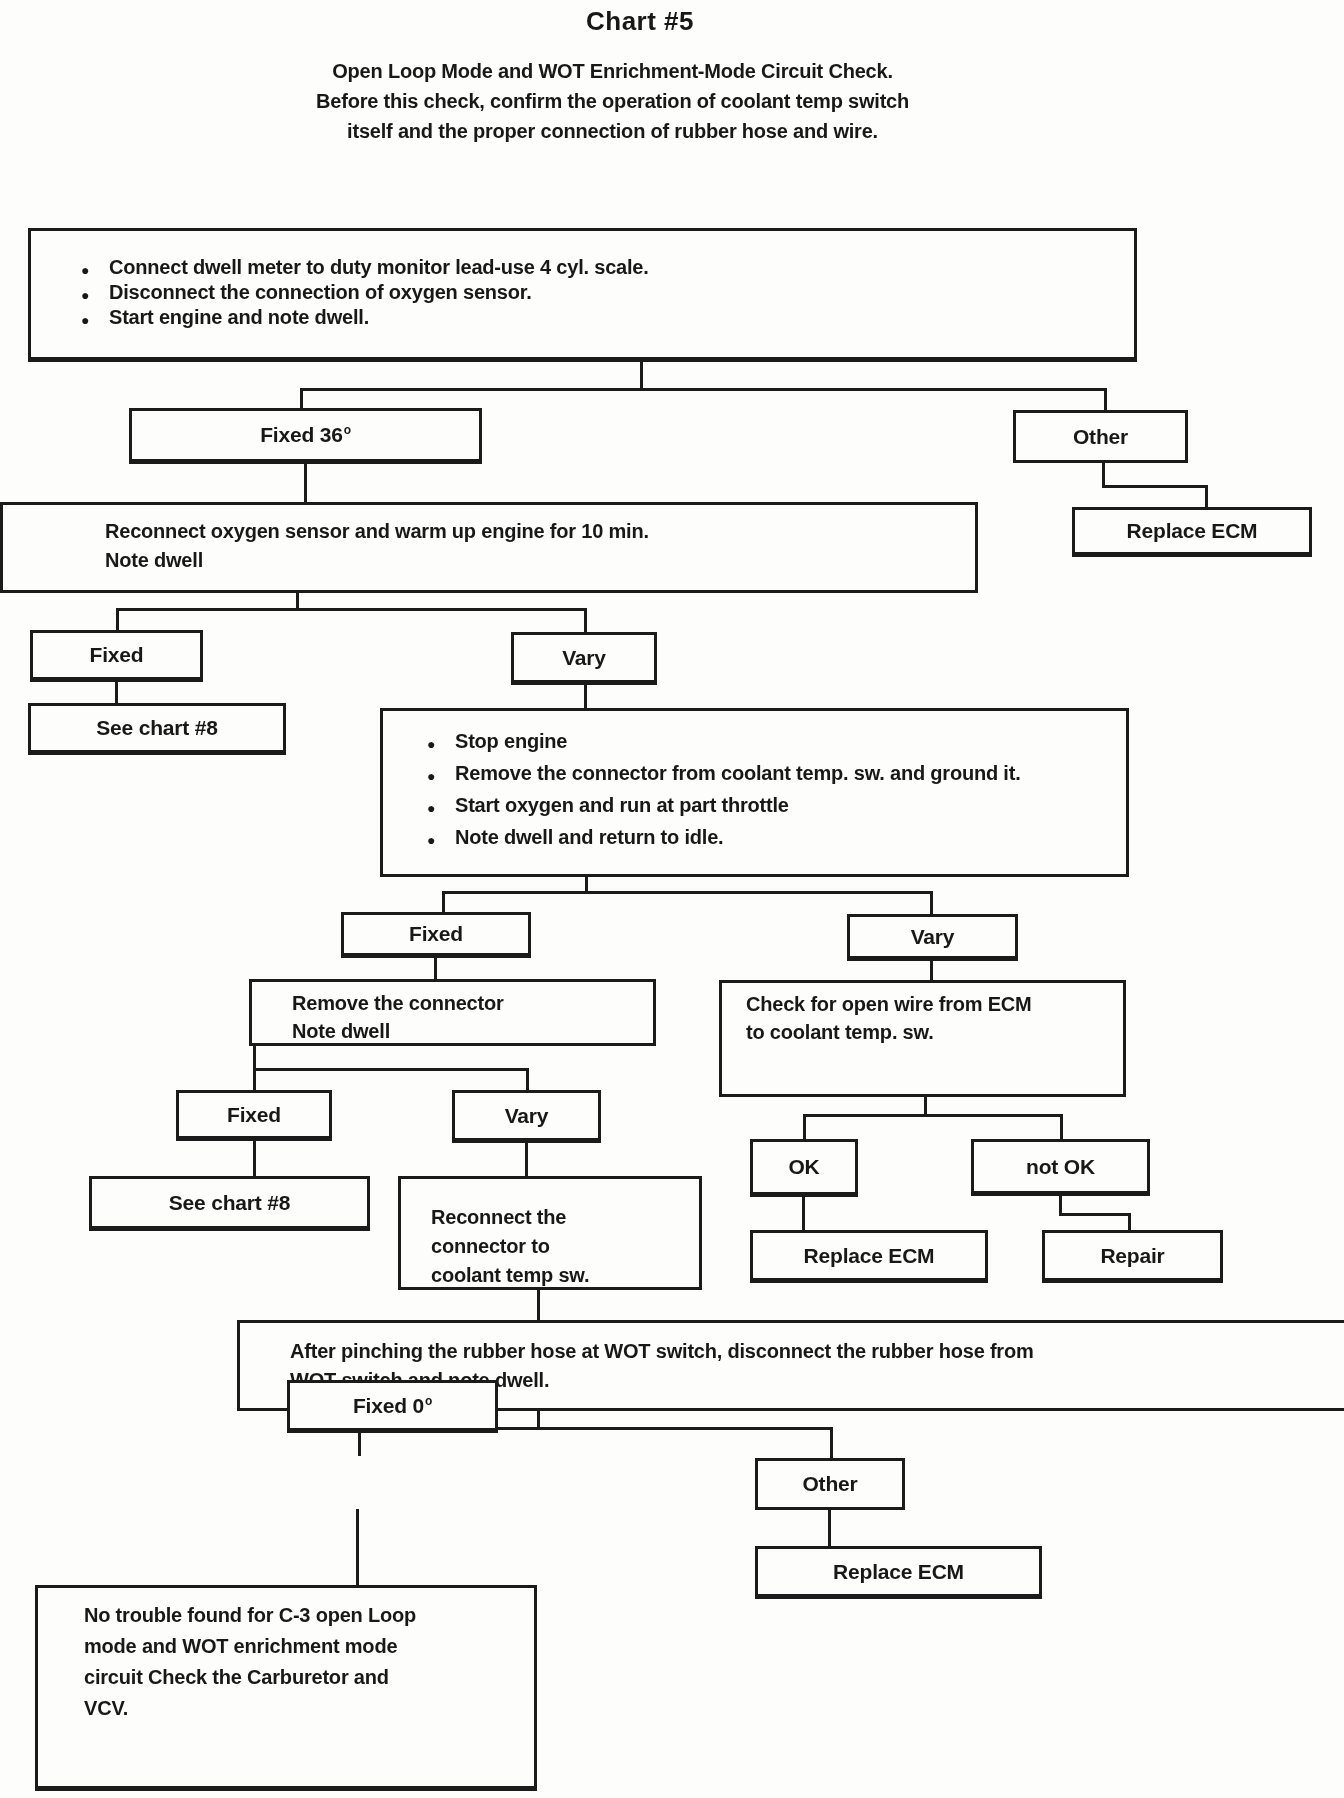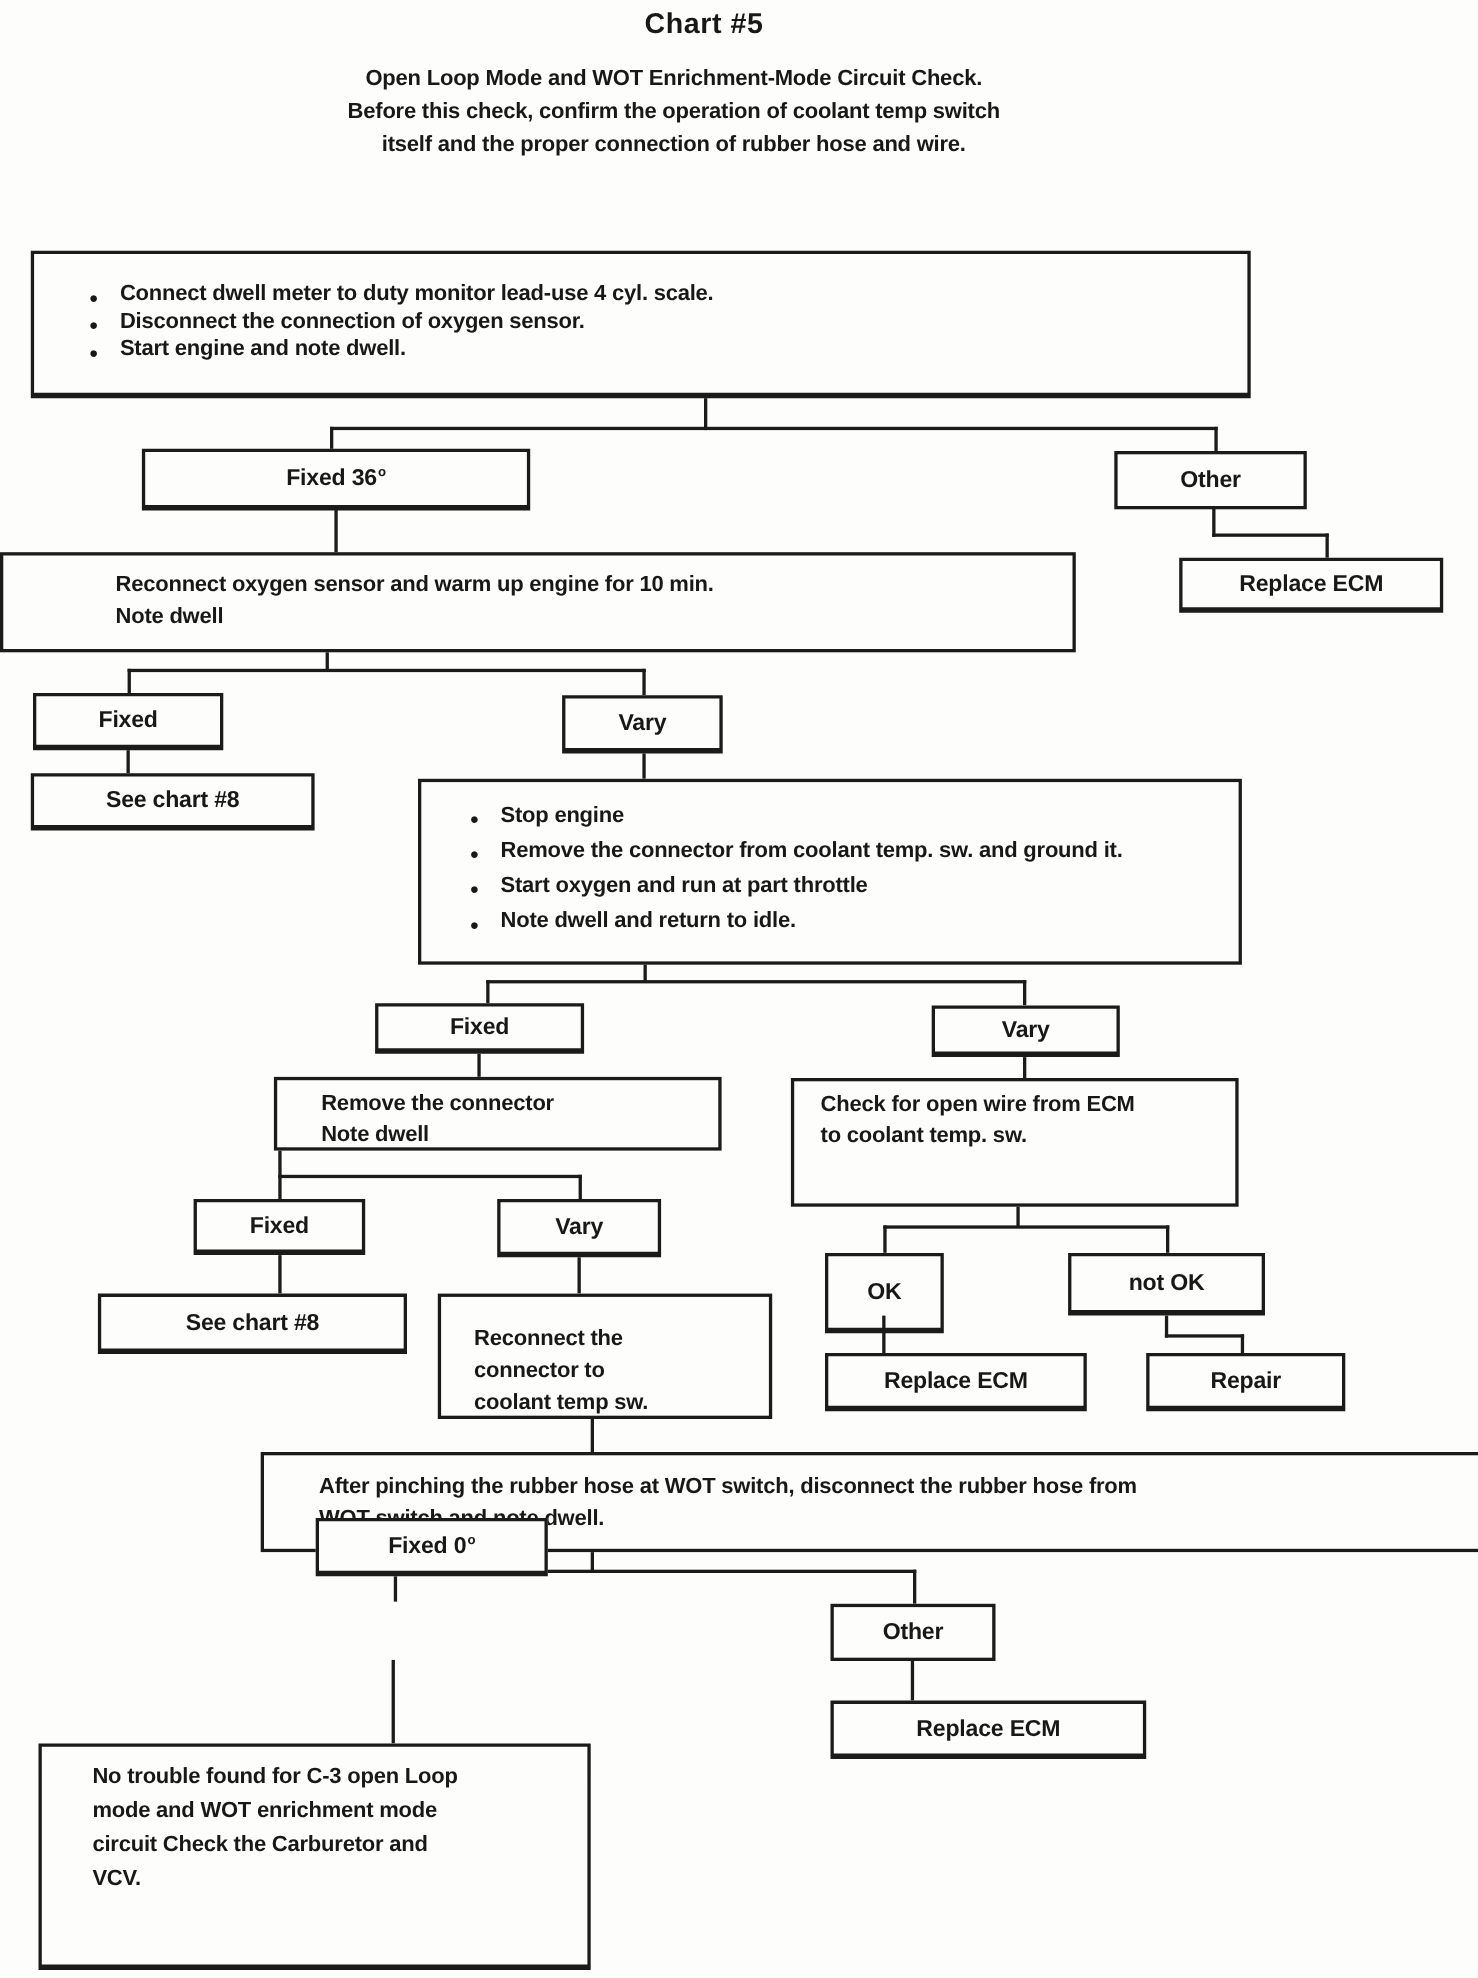--- a/index.html
+++ b/index.html
@@ -152,21 +152,21 @@
     <div class="tl">Reconnect the</div>
     <div class="tl">connector to</div>
     <div class="tl">coolant temp sw.</div>
   </div>
 
   <div class="vline" style="left:924px;top:1097px;width:3px;height:19px;"></div>
   <div class="hline" style="left:803px;top:1114px;width:260px;height:3px;"></div>
   <div class="vline" style="left:803px;top:1114px;width:3px;height:25px;"></div>
   <div class="vline" style="left:1060px;top:1114px;width:3px;height:25px;"></div>
 
-  <div class="box label bb" style="left:750px;top:1139px;width:108px;height:73px;">
+  <div class="box label bb" style="left:750px;top:1139px;width:108px;height:58px;">
     <span>OK</span>
   </div>
   <div class="box label bb" style="left:971px;top:1139px;width:179px;height:57px;">
     <span>not OK</span>
   </div>
 
   <div class="vline" style="left:802px;top:1196px;width:3px;height:34px;"></div>
   <div class="vline" style="left:1059px;top:1196px;width:3px;height:20px;"></div>
   <div class="hline" style="left:1059px;top:1213px;width:72px;height:3px;"></div>
   <div class="vline" style="left:1128px;top:1213px;width:3px;height:17px;"></div>

